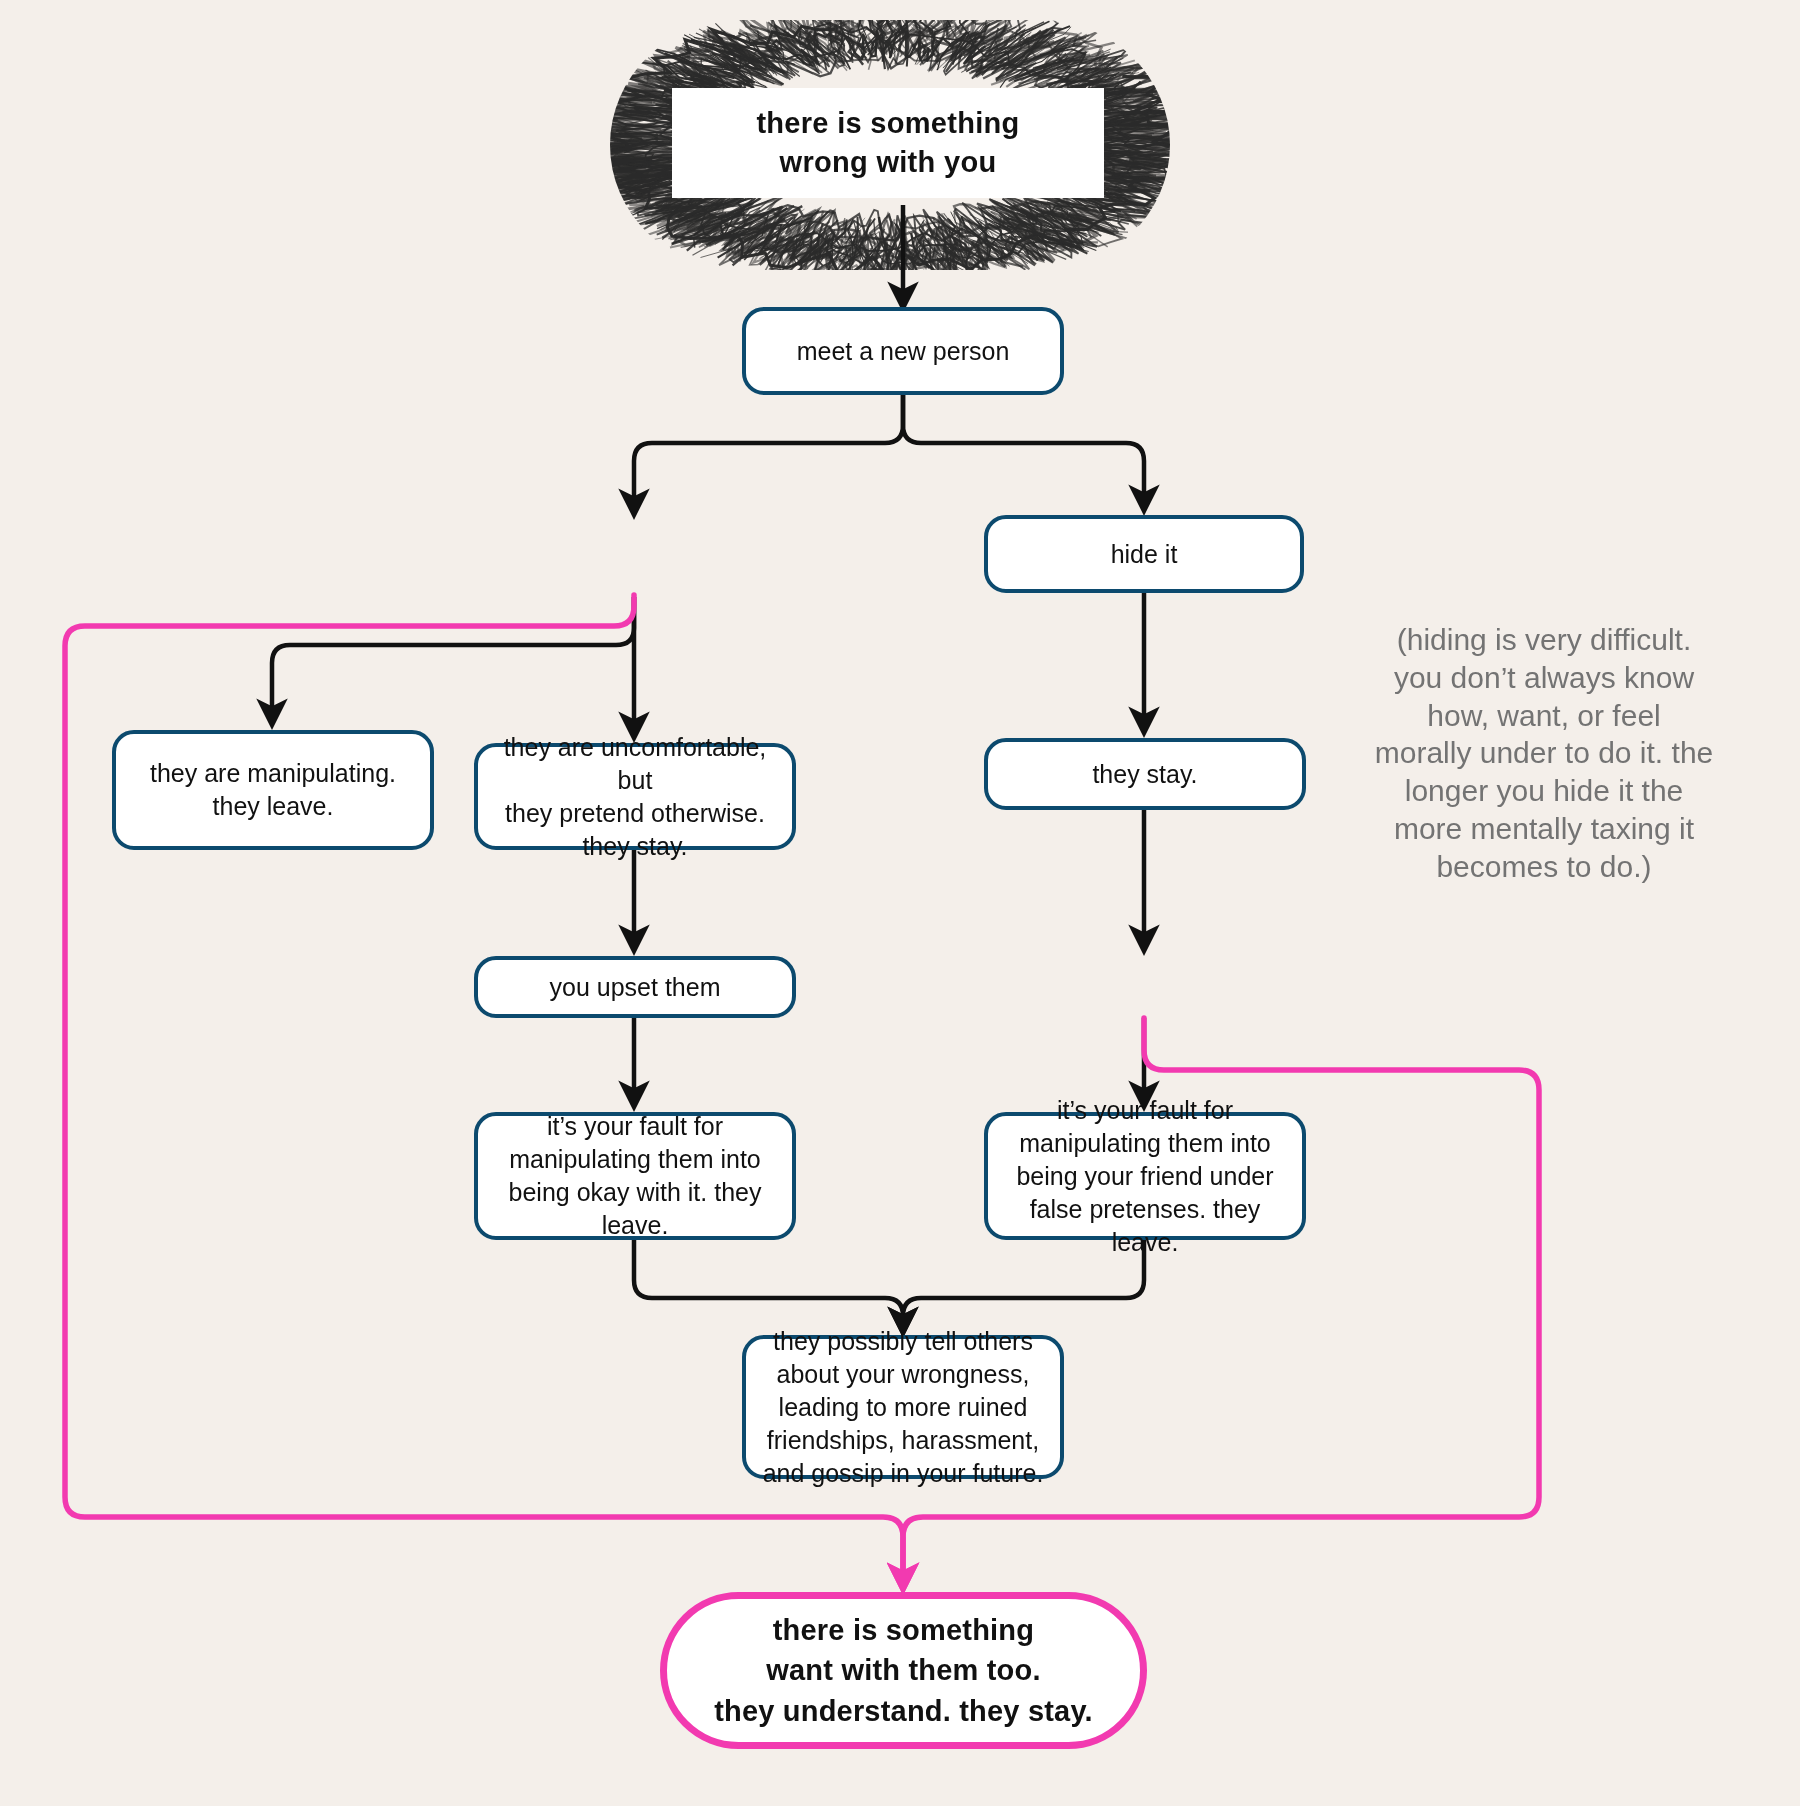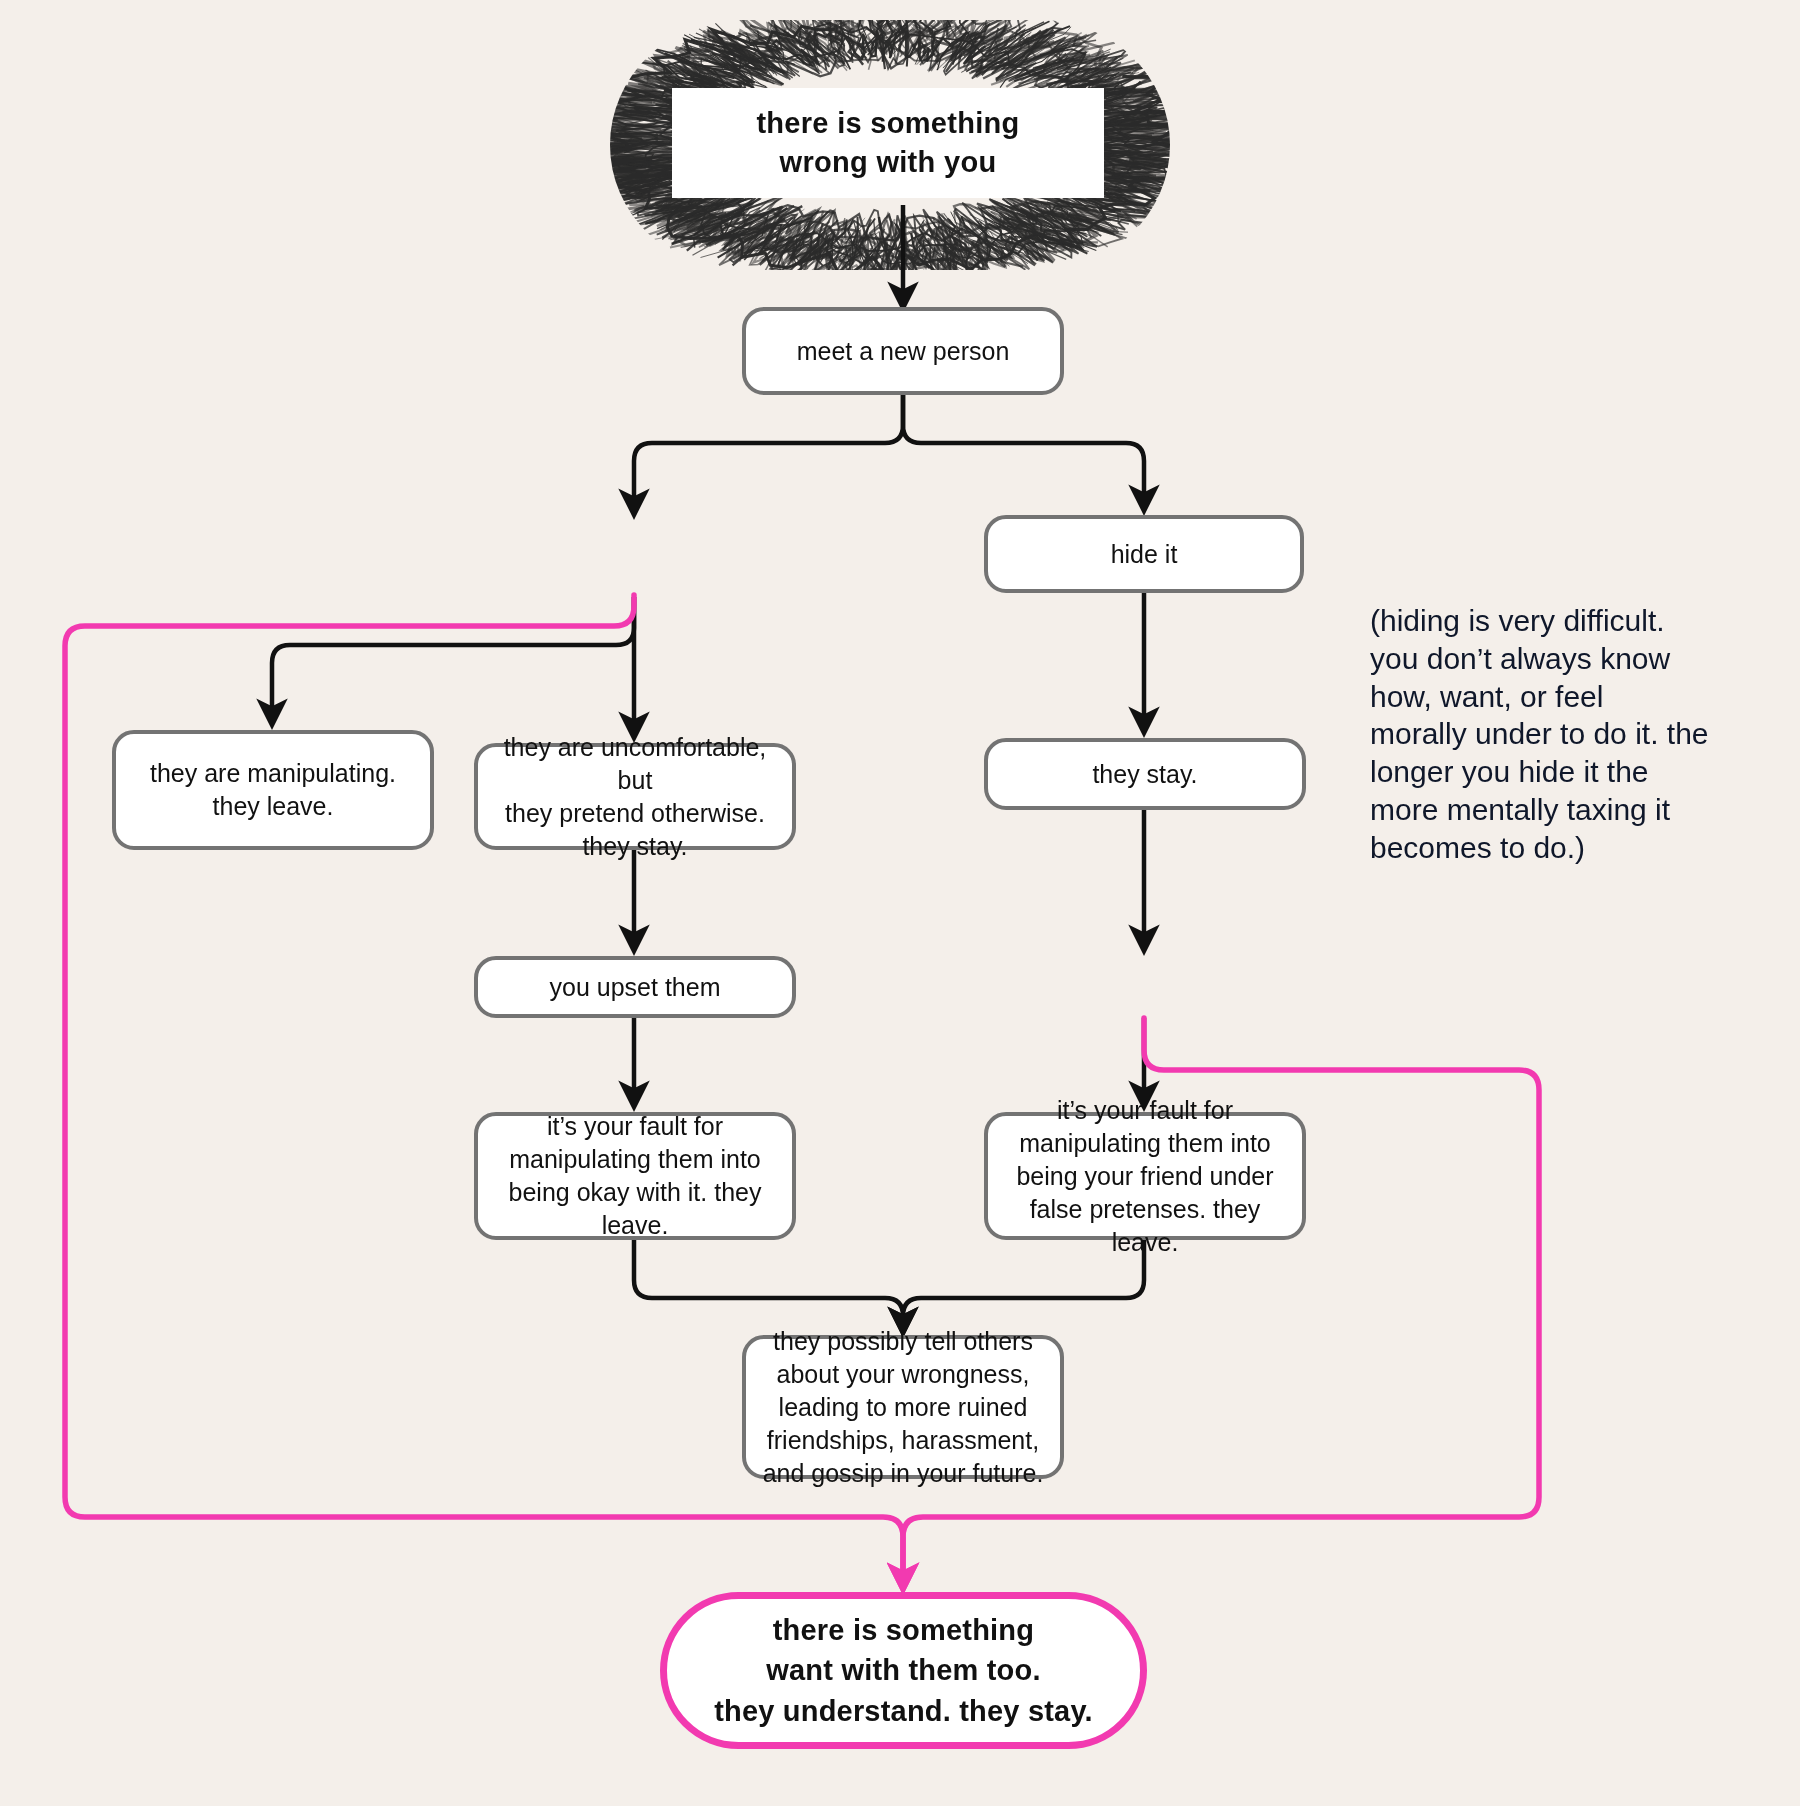--- a/index.html
+++ b/index.html
@@ -23,21 +23,21 @@
     left: 0;
     top: 0;
     width: 1800px;
     height: 1806px;
     pointer-events: none;
   }
   .node {
     position: absolute;
     box-sizing: border-box;
     background: #ffffff;
-    border: 4px solid #737373;
+    border: 4px solid #0c4a6e;
     border-radius: 22px;
     display: flex;
     align-items: center;
     justify-content: center;
     text-align: center;
     color: #111111;
     font-size: 25px;
     line-height: 1.32;
     padding: 8px 14px;
     font-family: "Liberation Sans", sans-serif;
@@ -54,25 +54,26 @@
   .node.terminal {
     border: 7px solid #f23ab0;
     border-radius: 999px;
     font-weight: bold;
     font-size: 29px;
     line-height: 1.38;
     letter-spacing: .2px;
   }
   .annotation {
     position: absolute;
-    text-align: left;
-    color: #0f172a;
+    text-align: center;
+    color: #737373;
     font-size: 30px;
     line-height: 1.26;
     font-family: "Liberation Sans", sans-serif;
+    margin-top: 19px;
   }
   .nl { display: block; }
 </style>
 </head>
 <body>
 
 <div id="stage">
 
   <svg class="layer" viewBox="0 0 1800 1806">
     <defs>

